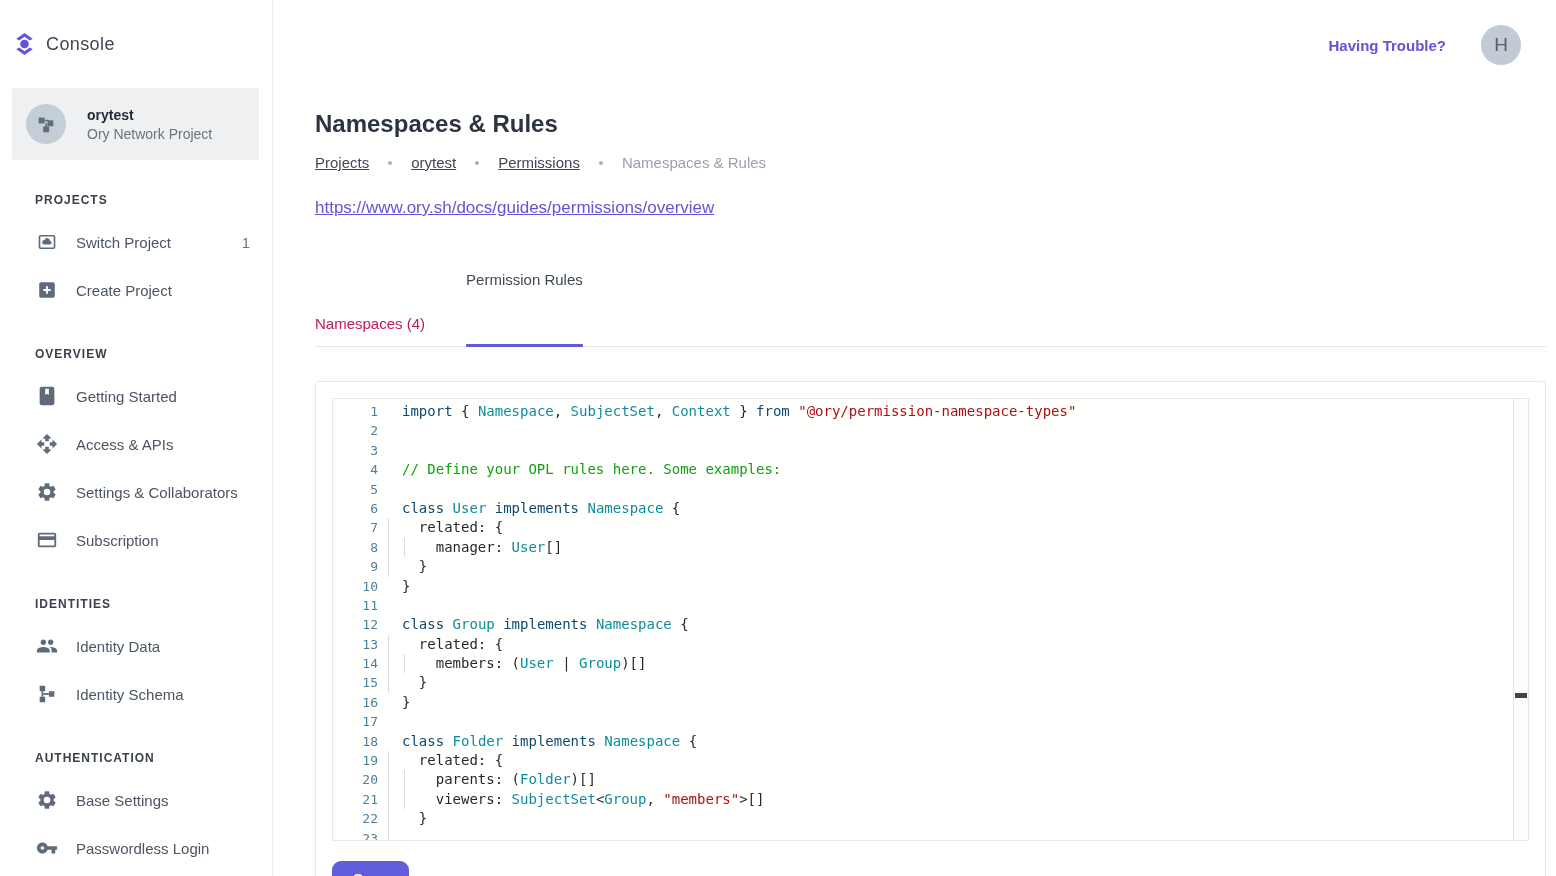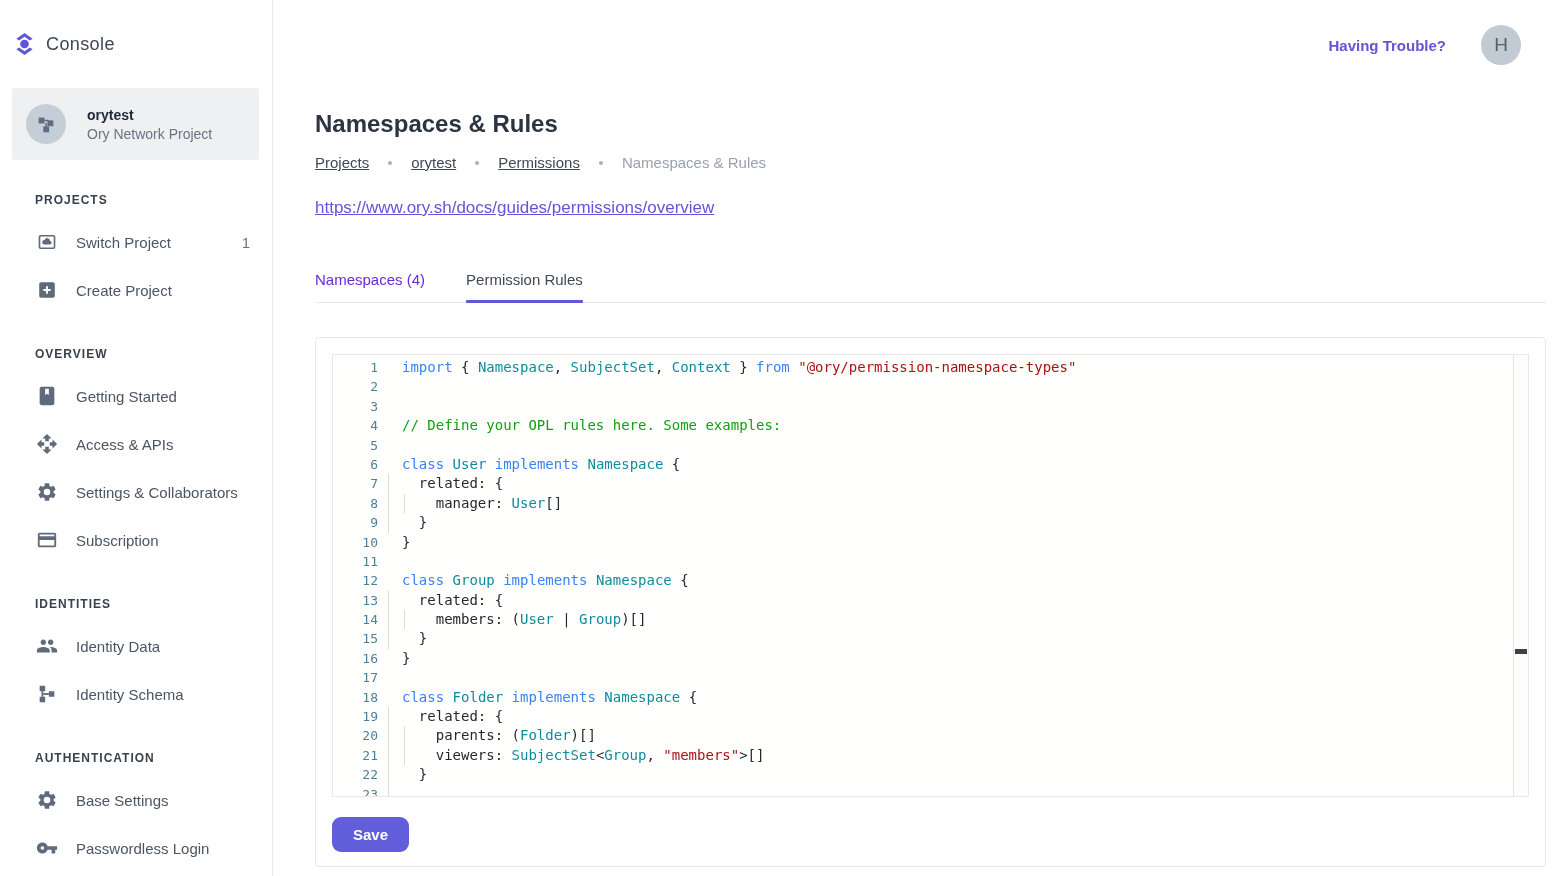--- a/index.html
+++ b/index.html
@@ -45,39 +45,39 @@
   .page-title { margin-top:110px; font-size:24px; font-weight:700; color:#2b3440; }
   .breadcrumb { margin-top:16px; display:flex; align-items:center; font-size:15px; }
   .crumb-link { color:#3f4854; text-decoration:underline; cursor:pointer; }
   .crumb-current { color:#99a1ac; }
   .crumb-dot { width:4px; height:4px; border-radius:50%; background:#aab0b8; margin:0 19px; flex:none; }
   .docs-link { display:inline-block; margin-top:27px; font-size:17px; color:#6355d8;
                text-decoration:underline; cursor:pointer; }
 
   .tabs { margin-top:53px; display:flex; gap:41px; border-bottom:1px solid #e6e8ea; }
   .tab { font-size:15px; padding-bottom:14px; cursor:pointer; position:relative; }
-  .tab.inactive { color:#6d28d9; }
+  .tab.inactive { color:#be185d;margin-top:44px; }
   .tab.active { color:#3f4854; }
   .tab.active::after { content:""; position:absolute; left:0; right:0; bottom:-1px;
                        height:3px; background:#6159db; border-radius:1px; }
 
   .panel { margin-top:34px; border:1px solid #e6e8ea; border-radius:4px; background:#fff;
            padding:16px 16px 15px 16px; height:530px; }
 
   
   .editor { position:relative; height:443px; border:1px solid #e8e8e6; background:#fffffe;
             overflow:hidden; font-family:"DejaVu Sans Mono", monospace; cursor:text; }
   .cm-lines { padding-top:3px; }
   .cm-line { display:flex; height:19.4px; line-height:19.4px; }
   .cm-gutter { width:45px; flex:none; text-align:right; font-size:13px; color:#4d7f99; }
   .cm-code { margin-left:24px; position:relative; white-space:pre; font-size:14px; color:#24292e; }
   .cm-code .guide { position:absolute; top:0; bottom:0; width:1px; background:#dbdbdb; }
   .cm-code .guide.g0 { left:-14px; }
   .cm-code .guide.g1 { left:2px; }
-  .tok-k { color:#3b82f6;margin-top:32px; }
+  .tok-k { color:#0c4a6e;margin-top:32px; }
   .tok-t { color:#0e8c9c; }
   .tok-s { color:#ab1111; }
   .tok-c { color:#11a011; }
   .tok-p { color:#24292e; }
   .cm-scrollbar { position:absolute; top:0; right:0; bottom:0; width:15px;
                   border-left:1px solid #e3e3e1; background:#fdfdfb; }
   .cm-thumb { position:absolute; left:1px; right:1px; top:294px; height:5px;
               background:#3e4248; cursor:pointer; }
 
   .save-btn { margin-top:20px; display:inline-block; background:#625ddb; color:#ffffff;

